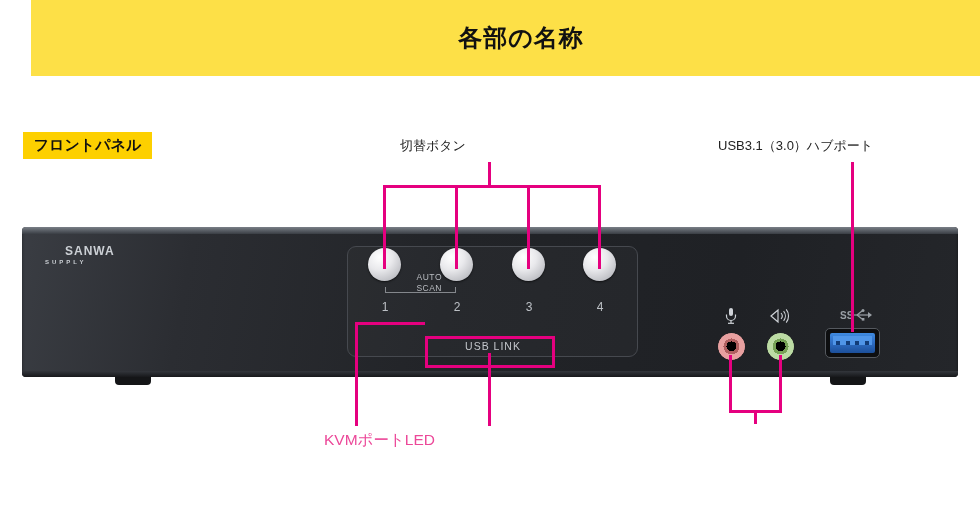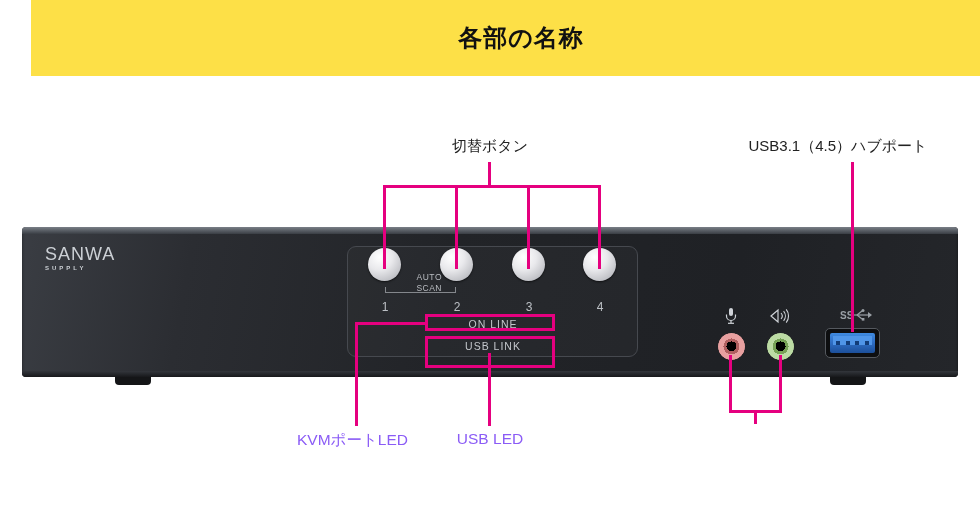--- a/index.html
+++ b/index.html
@@ -15,39 +15,39 @@
   .header{left:0;top:0;width:980px;height:76px;background:#fde047;
     display:flex;align-items:center;justify-content:center;margin-left:31px;}
   .header-title{font-size:24px;font-weight:bold;color:#111;letter-spacing:1px;}
 
   
   .section-tag{left:23px;top:132px;width:129px;height:27px;background:#fdd000;
     display:flex;align-items:center;justify-content:center;
     font-size:15px;font-weight:bold;color:#111;}
 
   
-  .callout-label{font-size:15px;color:#222;text-align:center;}
+  .callout-label{font-size:13px;color:#222;text-align:left;}
 
   
   .pink{background:#e5007f;}
   .pink-box{border:3px solid #e5007f;box-sizing:border-box;background:transparent;}
 
   
   .device{left:22px;top:227px;width:936px;height:150px;border-radius:4px;
     background:linear-gradient(100deg,#3a3d43 0%,#2b2d32 18%,#222428 45%,#1f2125 75%,#24262a 100%);
     box-shadow:inset 0 -2px 3px rgba(0,0,0,.5);}
   .device-top-bevel{left:22px;top:227px;width:936px;height:7px;border-radius:4px 4px 0 0;
     background:linear-gradient(180deg,#7a7f87 0%,#565b62 55%,#3a3e44 100%);}
   .device-bottom-bevel{left:22px;top:371px;width:936px;height:6px;border-radius:0 0 4px 4px;
     background:linear-gradient(180deg,#33363c 0%,#17181b 100%);}
   .foot{top:377px;width:36px;height:8px;background:#141517;border-radius:0 0 4px 4px;}
 
   
   .brand{left:45px;top:245px;width:60px;text-align:left;color:#ccd0d5;line-height:1;}
-  .brand-main{font-size:18px;font-weight:normal;letter-spacing:1px;}
+  .brand-main{font-size:12px;font-weight:bold;letter-spacing:1px;margin-left:20px;}
   .brand-sub{font-size:6px;font-weight:bold;letter-spacing:3px;margin-top:2px;}
 
   
   .btn-panel{left:347px;top:246px;width:291px;height:111px;border:1px solid #46494f;
     border-radius:9px;background:rgba(255,255,255,0.025);box-sizing:border-box;}
   .push-btn{top:248px;width:33px;height:33px;border-radius:50%;
     background:radial-gradient(circle at 35% 28%,#ffffff 0%,#e9e9ec 40%,#c2c3c8 75%,#a9abb1 100%);
     box-shadow:0 1px 2px rgba(0,0,0,.6);}
   .autoscan{left:402px;top:272px;width:40px;text-align:right;
     font-size:8.5px;line-height:11px;color:#b9bcc1;letter-spacing:.5px;}
@@ -65,34 +65,35 @@
 
   
   .usb-port{left:825px;top:328px;width:55px;height:30px;border-radius:5px;
     background:#0d0e10;border:1px solid #55595f;box-sizing:border-box;}
   .usb-blue{left:830px;top:333px;width:45px;height:20px;border-radius:2px;
     background:linear-gradient(180deg,#3f8ae0 0%,#2f6fc6 45%,#1c4f9a 100%);}
   .usb-tongue{left:833px;top:336px;width:39px;height:9px;background:#4f95e8;
     display:flex;justify-content:space-around;align-items:flex-end;}
   .usb-pin{width:4px;height:4px;background:#123c78;}
 
-  .bottom-label{font-size:15.5px;color:#8b5cf6;text-align:center;}
+  .bottom-label{font-size:15.5px;color:#ec4899;text-align:right;}
 </style>
 </head>
 <body>
 
 <div class="stage">
 
   <div class="abs header">
     <span class="header-title">各部の名称</span>
   </div>
 
+  <div class="abs section-tag">フロントパネル</div>
 
   <div class="abs callout-label" style="left:400px;top:137px;width:180px;">切替ボタン</div>
-  <div class="abs callout-label" style="left:718px;top:137px;width:240px;">USB3.1（4.5）ハブポート</div>
+  <div class="abs callout-label" style="left:718px;top:137px;width:240px;">USB3.1（3.0）ハブポート</div>
 
   <div class="abs device"></div>
   <div class="abs device-top-bevel"></div>
   <div class="abs device-bottom-bevel"></div>
   <div class="abs foot" style="left:115px;"></div>
   <div class="abs foot" style="left:830px;"></div>
 
   <div class="abs brand">
     <div class="brand-main">SANWA</div>
     <div class="brand-sub">SUPPLY</div>
@@ -109,23 +110,20 @@
     <div>AUTO</div>
     <div>SCAN</div>
   </div>
   <div class="abs bracket"></div>
 
   <div class="abs btn-num" style="left:375px;">1</div>
   <div class="abs btn-num" style="left:447px;">2</div>
   <div class="abs btn-num" style="left:519px;">3</div>
   <div class="abs btn-num" style="left:590px;">4</div>
 
-  <div class="abs pink-box" style="left:425px;top:314px;width:130px;height:17px;">
-    <div class="led-row-text" style="margin-top:1px;">ON LINE</div>
-  </div>
   <div class="abs pink-box" style="left:425px;top:336px;width:130px;height:32px;">
     <div class="led-row-text" style="margin-top:1px;">USB LINK</div>
   </div>
 
   <svg class="abs" style="left:724px;top:307px;" width="14" height="18" viewBox="0 0 14 18">
     <rect x="5" y="1" width="4" height="8" rx="2" fill="#cfd3d8"></rect>
     <path d="M2.5,7.5 v1.5 a4.5,4.5 0 0 0 9,0 V7.5" fill="none" stroke="#cfd3d8" stroke-width="1.2"></path>
     <line x1="7" y1="13.7" x2="7" y2="16" stroke="#cfd3d8" stroke-width="1.2"></line>
     <line x1="4" y1="16.3" x2="10" y2="16.3" stroke="#cfd3d8" stroke-width="1.2"></line>
   </svg>
@@ -170,15 +168,14 @@
   <div class="abs pink" style="left:355px;top:322px;width:3px;height:104px;"></div>
 
   <div class="abs pink" style="left:488px;top:353px;width:3px;height:73px;"></div>
 
   <div class="abs pink" style="left:729px;top:355px;width:3px;height:58px;"></div>
   <div class="abs pink" style="left:779px;top:355px;width:3px;height:58px;"></div>
   <div class="abs pink" style="left:729px;top:410px;width:53px;height:3px;"></div>
   <div class="abs pink" style="left:754px;top:413px;width:3px;height:11px;"></div>
 
   <div class="abs bottom-label" style="left:270px;top:430px;width:165px;">KVMポートLED</div>
-  <div class="abs bottom-label" style="left:430px;top:430px;width:120px;">USB LED</div>
 
 </div>
 
 </body></html>

